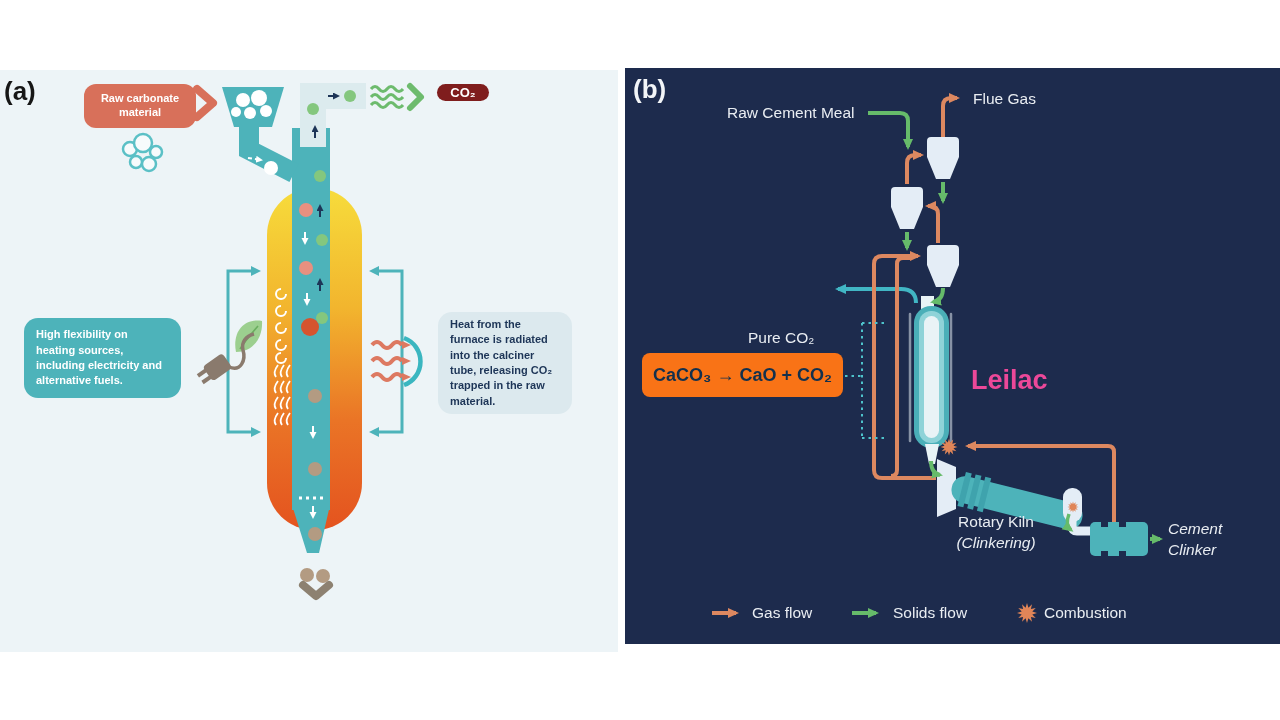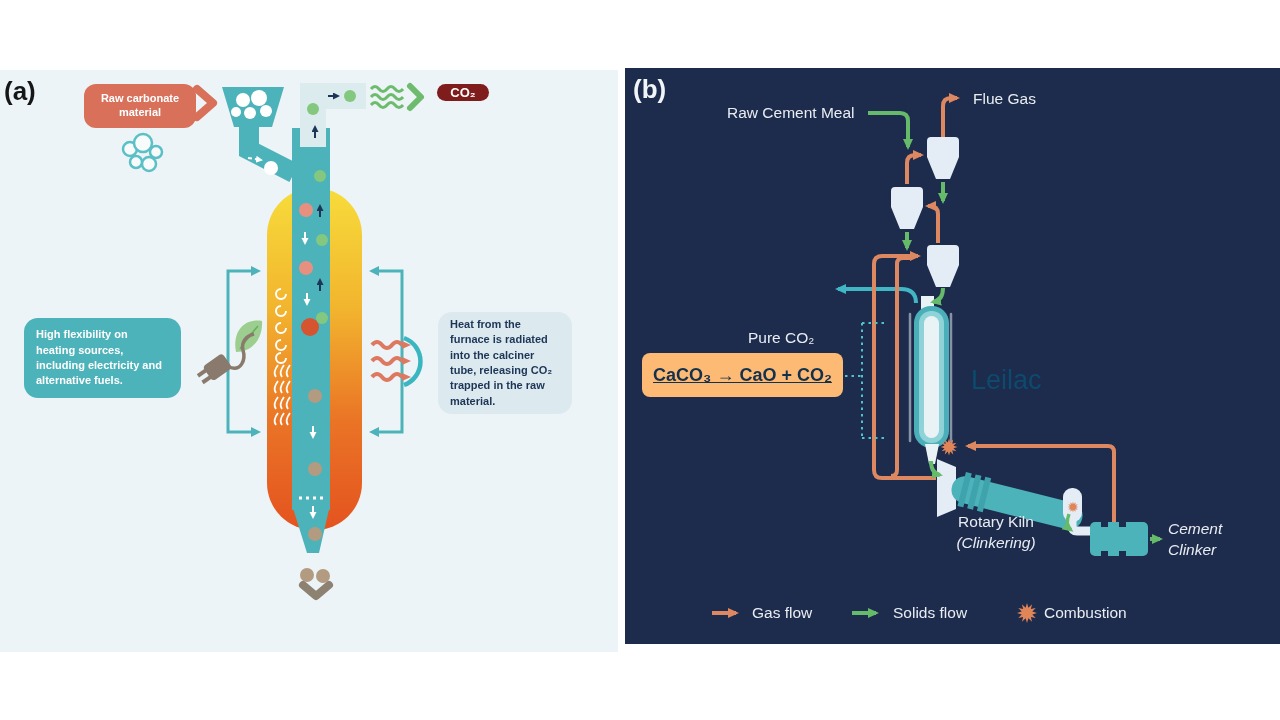--- a/index.html
+++ b/index.html
@@ -13,24 +13,24 @@
              color:#fff;font-weight:bold;font-size:11px;line-height:1.25;}
   .a-co2-pill{left:437px;top:84px;width:52px;height:17px;background:#7f1d1d;border-radius:13px;
               color:#fff;font-weight:bold;font-size:13px;}
   .a-left-box{left:24px;top:318px;width:157px;height:80px;background:#4db3ba;border-radius:14px;
               color:#fff;font-weight:bold;font-size:11px;line-height:1.4;padding:20px 12px;text-align:left;}
   .a-right-box{left:438px;top:312px;width:134px;height:102px;background:#dce9ee;border-radius:14px;
                color:#1d3557;font-weight:bold;font-size:11px;line-height:1.4;padding:8px 12px;text-align:left;}
   .a-decarb-box{left:234px;top:604px;width:160px;height:31px;background:#8d8171;border-radius:16px;
                 color:#fff;font-weight:bold;font-size:12.5px;}
   .b-text{color:#e9edf2;font-size:15.5px;}
-  .b-eq-box{left:642px;top:353px;width:201px;height:44px;background:#fdba74;border-radius:8px;
-            color:#13304d;font-weight:bold;font-size:18px;text-decoration:underline;}
+  .b-eq-box{left:642px;top:353px;width:201px;height:44px;background:#f97316;border-radius:8px;
+            color:#13304d;font-weight:bold;font-size:18px;}
   .b-note{left:652px;top:404px;width:180px;text-align:center;color:#55c1c8;font-size:15.5px;line-height:1.45;}
-  .b-leilac{left:971px;top:365px;color:#0c4a6e;font-size:27px;font-weight:normal;}
+  .b-leilac{left:971px;top:365px;color:#ec4899;font-size:27px;font-weight:bold;}
   .b-kiln{left:944px;top:512px;width:104px;text-align:center;color:#e9edf2;font-size:15.5px;line-height:1.35;}
   .b-kiln .sub{font-style:italic;}
   .b-clinker{left:1168px;top:519px;color:#e9edf2;font-size:15.5px;line-height:1.35;font-style:italic;}
 </style>
 </head>
 <body>
 
 <div class="stage">
 
 <svg width="1280" height="720" viewBox="0 0 1280 720">

